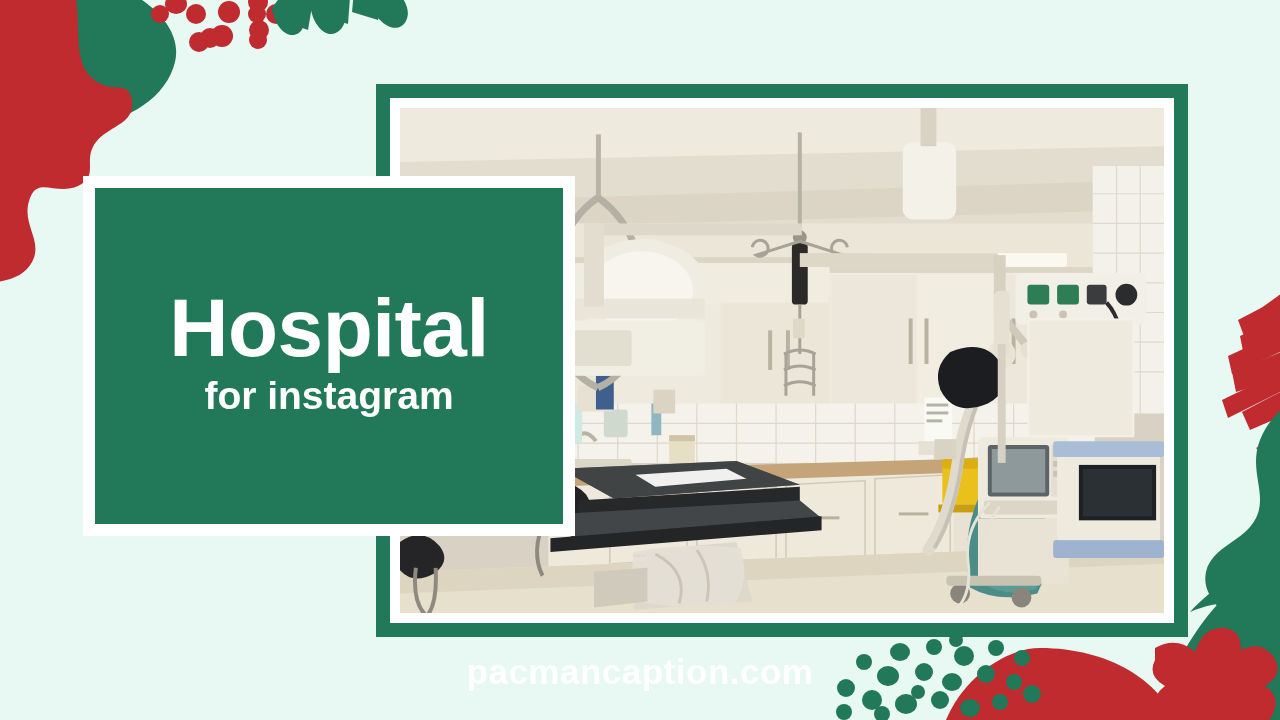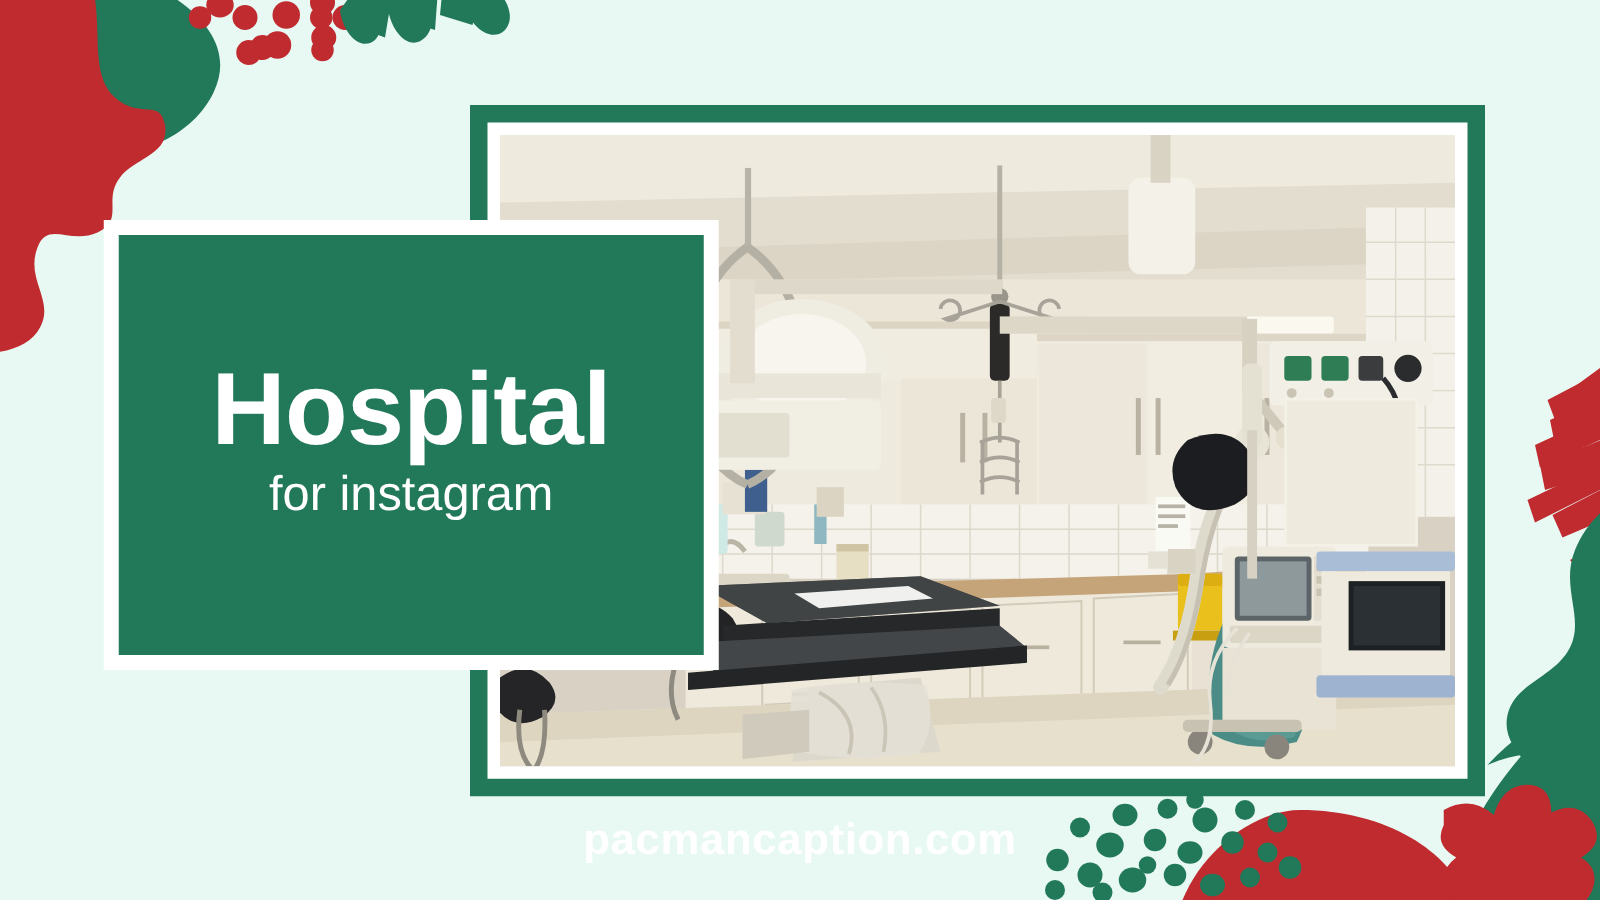--- a/index.html
+++ b/index.html
@@ -48,21 +48,21 @@
     color:#ffffff;
     font-weight:700;
     letter-spacing:-0.5px;
     line-height:1.02;
     white-space:nowrap;
     text-align:center;
   }
   #title-line-1{font-size:82px;margin-bottom:4px;}
   #title-line-2{font-size:82px;margin-bottom:16px;}
   #title-sub{
-    color:#ffffff;font-weight:400;font-size:39px;
+    color:#ffffff;font-weight:700;font-size:39px;
     letter-spacing:0px;white-space:nowrap;text-align:center;
   }
 
   
   #footer{
     position:absolute;left:0;top:652px;width:1280px;
     text-align:center;
     color:#ffffff;
     font-size:35px;
     font-weight:700;

